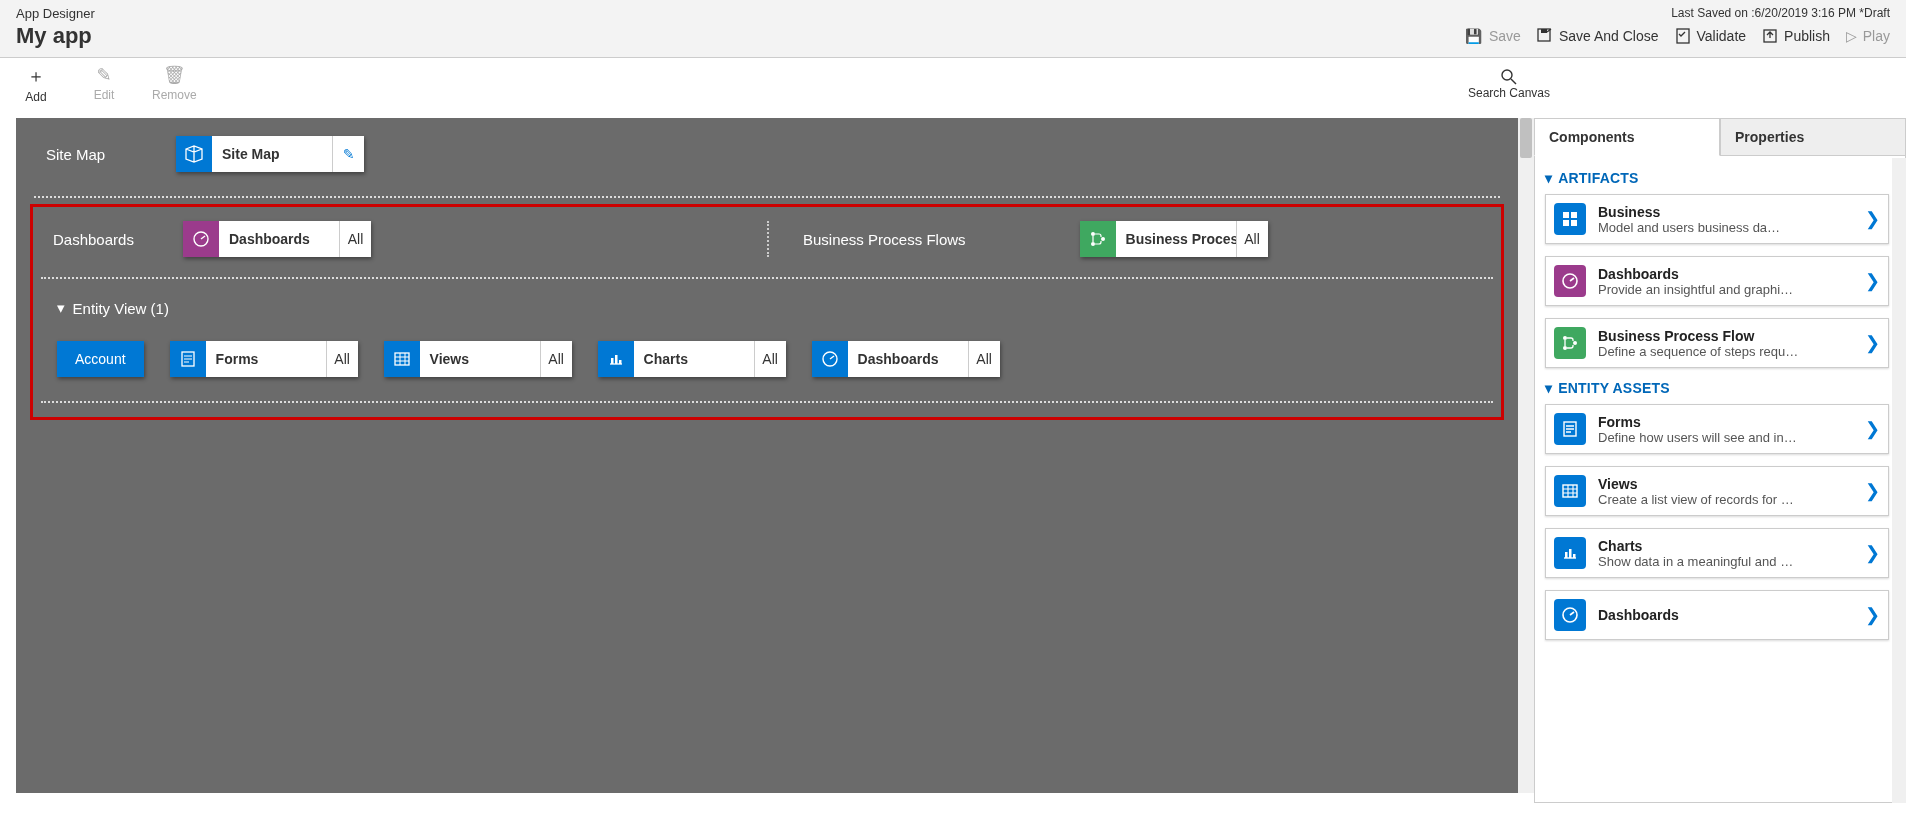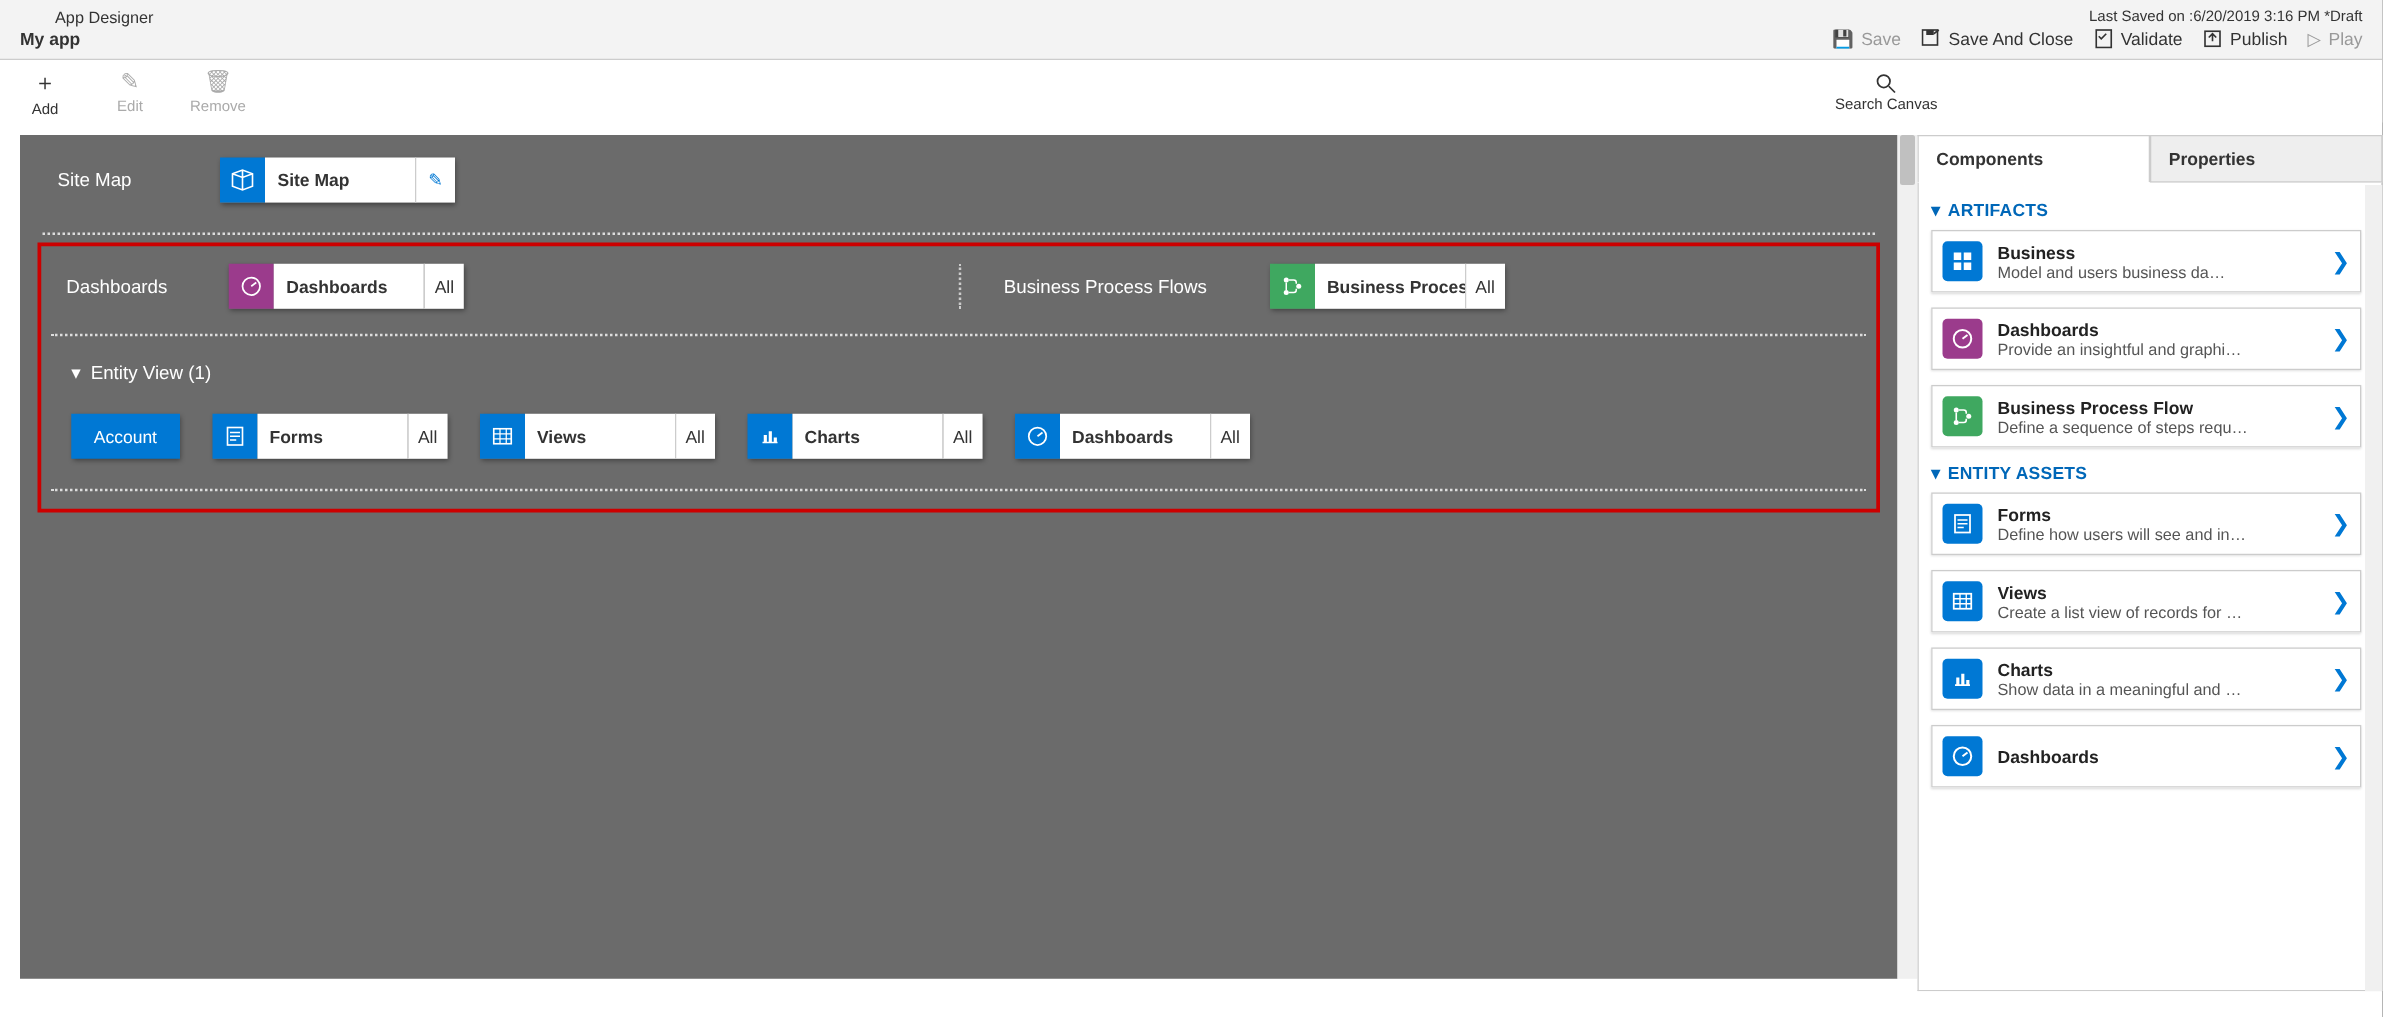--- a/index.html
+++ b/index.html
@@ -1,23 +1,23 @@
 <!DOCTYPE html>
 <html><head>
 <meta charset="utf-8">
 <style>
 * { box-sizing: border-box; margin: 0; padding: 0; font-family: "Segoe UI", Arial, sans-serif; }
 body { background: #fff; color: #333; font-size: 14px; overflow: hidden; }
 
 .header { background: #f3f3f3; border-bottom: 1px solid #ccc; padding: 6px 16px 8px 16px; }
 .header-top { display: flex; justify-content: space-between; align-items: flex-start; }
-.app-designer-label { font-size: 13px; color: #333; margin-left: 28px; }
+.app-designer-label { font-size: 13px; color: #333; }
 .last-saved { font-size: 12px; color: #333; text-align: right; }
 .header-bottom { display: flex; justify-content: space-between; align-items: center; margin-top: 2px; }
-.app-title { font-size: 14px; font-weight: 600; }
+.app-title { font-size: 22px; font-weight: 600; }
 .header-actions { display: flex; gap: 16px; align-items: center; }
 .header-action { display: flex; align-items: center; gap: 6px; cursor: pointer; color: #333; }
 .header-action.disabled { color: #999; cursor: default; }
 
 .toolbar { display: flex; align-items: center; padding: 6px 16px 4px 16px; background: #fff; }
 .toolbar-left { display: flex; gap: 28px; }
 .toolbar-btn { display: flex; flex-direction: column; align-items: center; gap: 2px; cursor: pointer; color: #333; min-width: 40px; }
 .toolbar-btn.disabled { color: #aaa; cursor: default; }
 .toolbar-btn .icon { font-size: 18px; }
 .toolbar-btn .lbl { font-size: 12px; }
@@ -181,21 +181,21 @@
                 <svg width="18" height="18" viewBox="0 0 18 18">
                     <circle cx="9" cy="9" r="7" fill="none" stroke="#fff" stroke-width="1.4"></circle>
                     <path d="M9 9 l4 -3" stroke="#fff" stroke-width="1.4"></path>
                   </svg>
               </div>
               <div class="tile-label">Dashboards</div>
               <div class="tile-right">All</div>
             </div>
           </div>
           <div class="half">
-            <div class="row-label" style="width:auto; margin-right:50px; margin-left:20px;">Business Process Flows</div>
+            <div class="row-label" style="width:auto; margin-right:114px; margin-left:20px;">Business Process Flows</div>
             <div class="tile">
               <div class="tile-icon icon-green">
                 <svg width="18" height="18" viewBox="0 0 18 18">
                     <circle cx="4" cy="4" r="2" fill="#fff"></circle>
                     <circle cx="4" cy="14" r="2" fill="#fff"></circle>
                     <circle cx="14" cy="9" r="2" fill="#fff"></circle>
                     <path d="M4 6 v6 M6 4 h4 q2 0 2 2 v1 M6 14 h4 q2 0 2 -2 v-1" fill="none" stroke="#fff" stroke-width="1.2"></path>
                   </svg>
               </div>
               <div class="tile-label" style="min-width:120px; max-width:120px;">Business Proces…</div>

